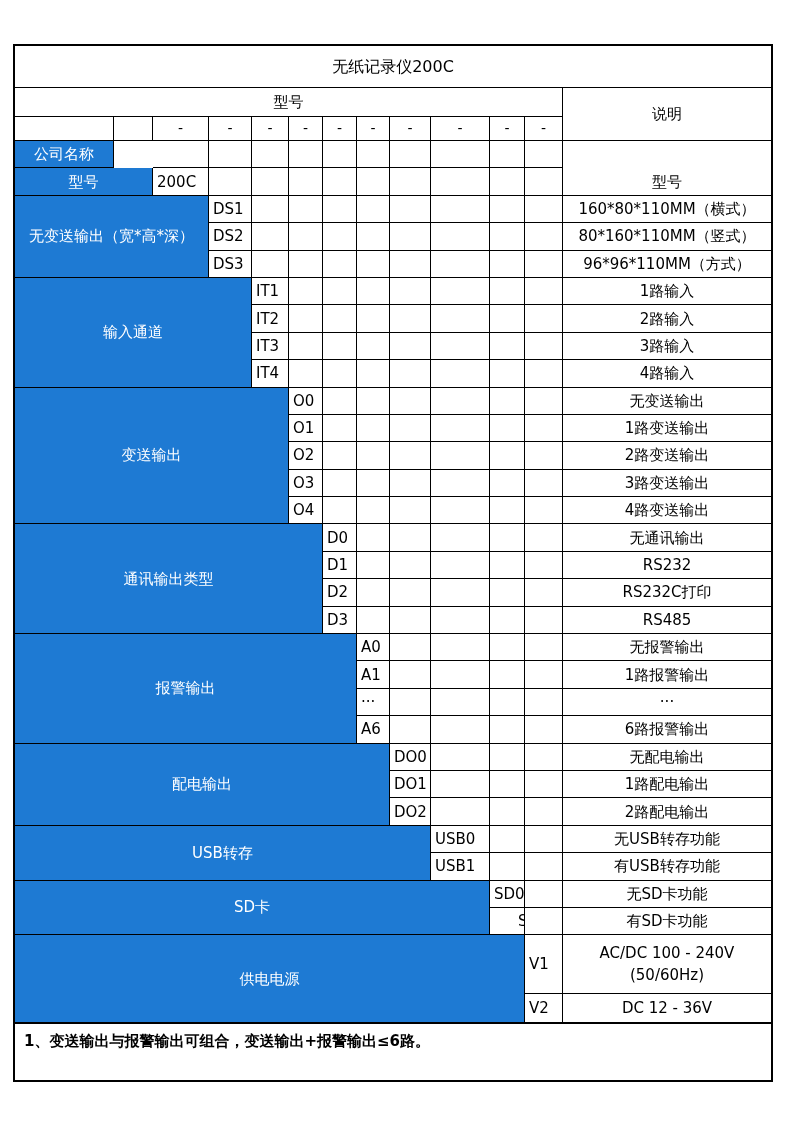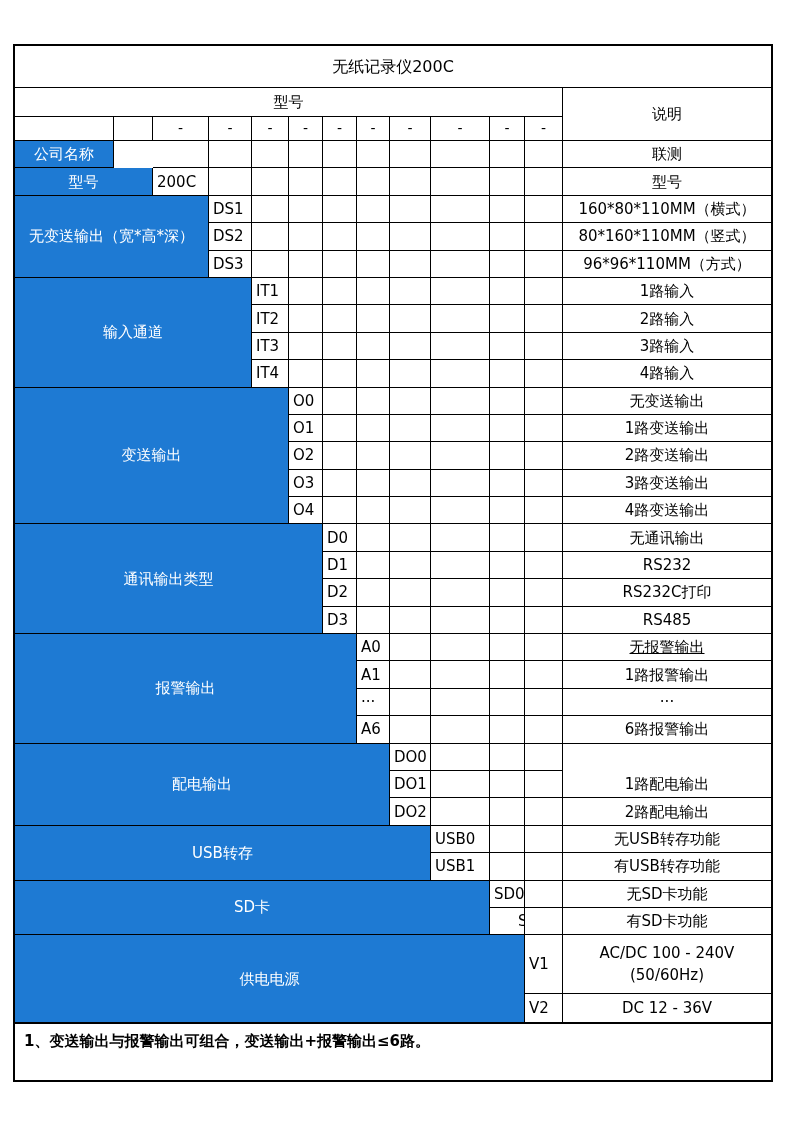--- a/index.html
+++ b/index.html
@@ -66,21 +66,20 @@
       <div class="cell" style="grid-area: 4 / 3;"></div>
       <div class="cell" style="grid-area: 4 / 4;"></div>
       <div class="cell" style="grid-area: 4 / 5;"></div>
       <div class="cell" style="grid-area: 4 / 6;"></div>
       <div class="cell" style="grid-area: 4 / 7;"></div>
       <div class="cell" style="grid-area: 4 / 8;"></div>
       <div class="cell" style="grid-area: 4 / 9;"></div>
       <div class="cell" style="grid-area: 4 / 10;"></div>
       <div class="cell" style="grid-area: 4 / 11;"></div>
       <div class="cell" style="grid-area: 4 / 12;"></div>
-      <div class="cell desc no-r" style="grid-area: 4 / 13;">联测</div>
       <div class="cell cat" style="grid-area: 5 / 1 / span 1 / span 2;">型号</div>
       <div class="cell code" style="grid-area: 5 / 3;">200C</div>
       <div class="cell" style="grid-area: 5 / 4;"></div>
       <div class="cell" style="grid-area: 5 / 5;"></div>
       <div class="cell" style="grid-area: 5 / 6;"></div>
       <div class="cell" style="grid-area: 5 / 7;"></div>
       <div class="cell" style="grid-area: 5 / 8;"></div>
       <div class="cell" style="grid-area: 5 / 9;"></div>
       <div class="cell" style="grid-area: 5 / 10;"></div>
       <div class="cell" style="grid-area: 5 / 11;"></div>
@@ -223,21 +222,21 @@
       <div class="cell" style="grid-area: 21 / 10;"></div>
       <div class="cell" style="grid-area: 21 / 11;"></div>
       <div class="cell" style="grid-area: 21 / 12;"></div>
       <div class="cell desc no-r" style="grid-area: 21 / 13;">RS485</div>
       <div class="cell cat" style="grid-area: 22 / 1 / span 4 / span 7;">报警输出</div>
       <div class="cell code" style="grid-area: 22 / 8;">A0</div>
       <div class="cell" style="grid-area: 22 / 9;"></div>
       <div class="cell" style="grid-area: 22 / 10;"></div>
       <div class="cell" style="grid-area: 22 / 11;"></div>
       <div class="cell" style="grid-area: 22 / 12;"></div>
-      <div class="cell desc no-r" style="grid-area: 22 / 13; text-decoration: underline;">无报警输出</div>
+      <div class="cell desc no-r" style="grid-area: 22 / 13;">无报警输出</div>
       <div class="cell code" style="grid-area: 23 / 8;">A1</div>
       <div class="cell" style="grid-area: 23 / 9;"></div>
       <div class="cell" style="grid-area: 23 / 10;"></div>
       <div class="cell" style="grid-area: 23 / 11;"></div>
       <div class="cell" style="grid-area: 23 / 12;"></div>
       <div class="cell desc no-r" style="grid-area: 23 / 13;">1路报警输出</div>
       <div class="cell code" style="grid-area: 24 / 8;">···</div>
       <div class="cell" style="grid-area: 24 / 9;"></div>
       <div class="cell" style="grid-area: 24 / 10;"></div>
       <div class="cell" style="grid-area: 24 / 11;"></div>
@@ -247,20 +246,21 @@
       <div class="cell" style="grid-area: 25 / 9;"></div>
       <div class="cell" style="grid-area: 25 / 10;"></div>
       <div class="cell" style="grid-area: 25 / 11;"></div>
       <div class="cell" style="grid-area: 25 / 12;"></div>
       <div class="cell desc no-r" style="grid-area: 25 / 13;">6路报警输出</div>
       <div class="cell cat" style="grid-area: 26 / 1 / span 3 / span 8;">配电输出</div>
       <div class="cell code" style="grid-area: 26 / 9;">DO0</div>
       <div class="cell" style="grid-area: 26 / 10;"></div>
       <div class="cell" style="grid-area: 26 / 11;"></div>
       <div class="cell" style="grid-area: 26 / 12;"></div>
+      <div class="cell desc no-r" style="grid-area: 26 / 13;">无配电输出</div>
       <div class="cell code" style="grid-area: 27 / 9;">DO1</div>
       <div class="cell" style="grid-area: 27 / 10;"></div>
       <div class="cell" style="grid-area: 27 / 11;"></div>
       <div class="cell" style="grid-area: 27 / 12;"></div>
       <div class="cell desc no-r" style="grid-area: 27 / 13;">1路配电输出</div>
       <div class="cell code" style="grid-area: 28 / 9;">DO2</div>
       <div class="cell" style="grid-area: 28 / 10;"></div>
       <div class="cell" style="grid-area: 28 / 11;"></div>
       <div class="cell" style="grid-area: 28 / 12;"></div>
       <div class="cell desc no-r" style="grid-area: 28 / 13;">2路配电输出</div>

